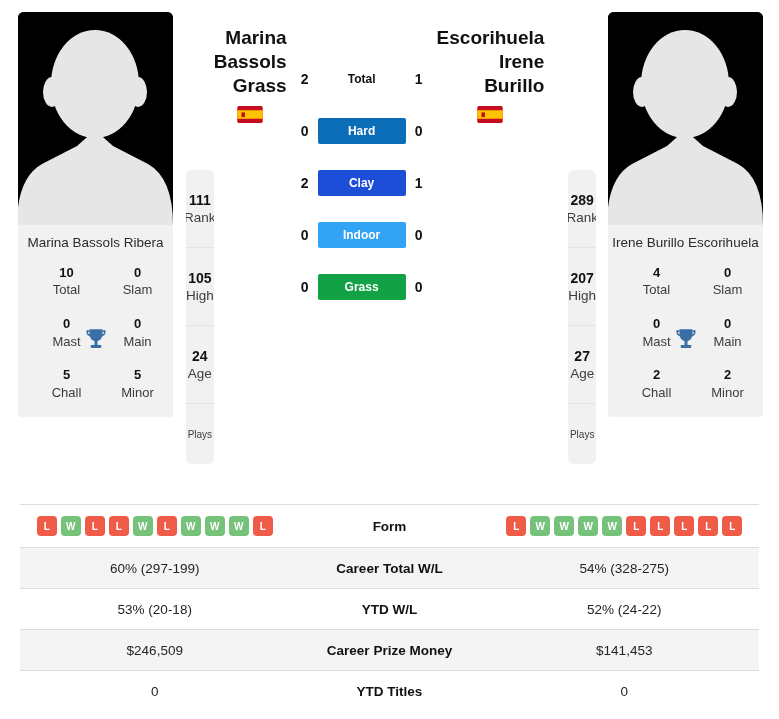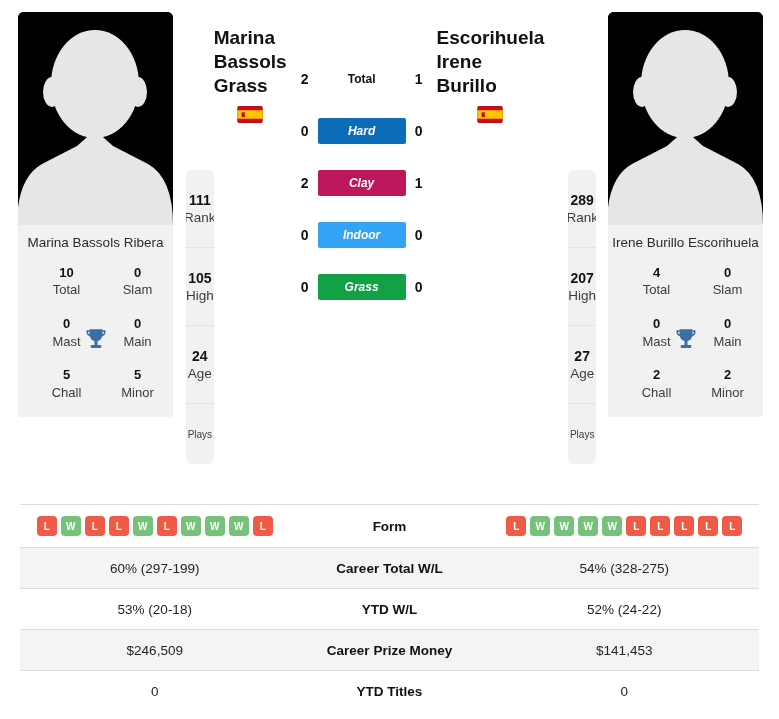--- a/index.html
+++ b/index.html
@@ -104,27 +104,27 @@
     width: 26px; text-align: center;
     font-size: 14px; font-weight: bold; color: #111;
   }
   .h2h-center {
     width: 88px; height: 26px;
     display: flex; align-items: center; justify-content: center;
     font-size: 12px; font-weight: bold;
     border-radius: 2px;
   }
   .h2h-center.total { color: #111; background: transparent; }
-  .h2h-center.chip { color: #ffffff; font-style: italic; }
+  .h2h-center.chip { color: #ffffff; }
 
   
   .name-block {
     width: 150px;
     margin-top: 26px;
-    text-align: left;
+    text-align: right;
   }
   .name-block.left { margin-right: 0; }
   .pname {
     font-size: 19px; font-weight: bold; color: #111;
     line-height: 1.25;
   }
   .flag {
     width: 26px; height: 17px;
     margin: 9px auto 0 auto;
     border-radius: 2px;
@@ -259,21 +259,21 @@
       </div>
 
       <div class="h2h-row surface">
         <div class="h2h-score">0</div>
         <div class="h2h-center chip" id="chip0" style="background: rgb(11, 108, 184);">Hard</div>
         <div class="h2h-score">0</div>
       </div>
 
       <div class="h2h-row surface">
         <div class="h2h-score">2</div>
-        <div class="h2h-center chip" id="chip1" style="background: #be185d;">Clay</div>
+        <div class="h2h-center chip" id="chip1" style="background: #1d4ed8;">Clay</div>
         <div class="h2h-score">1</div>
       </div>
 
       <div class="h2h-row surface">
         <div class="h2h-score">0</div>
         <div class="h2h-center chip" id="chip2" style="background: rgb(51, 163, 245);">Indoor</div>
         <div class="h2h-score">0</div>
       </div>
 
       <div class="h2h-row surface">

